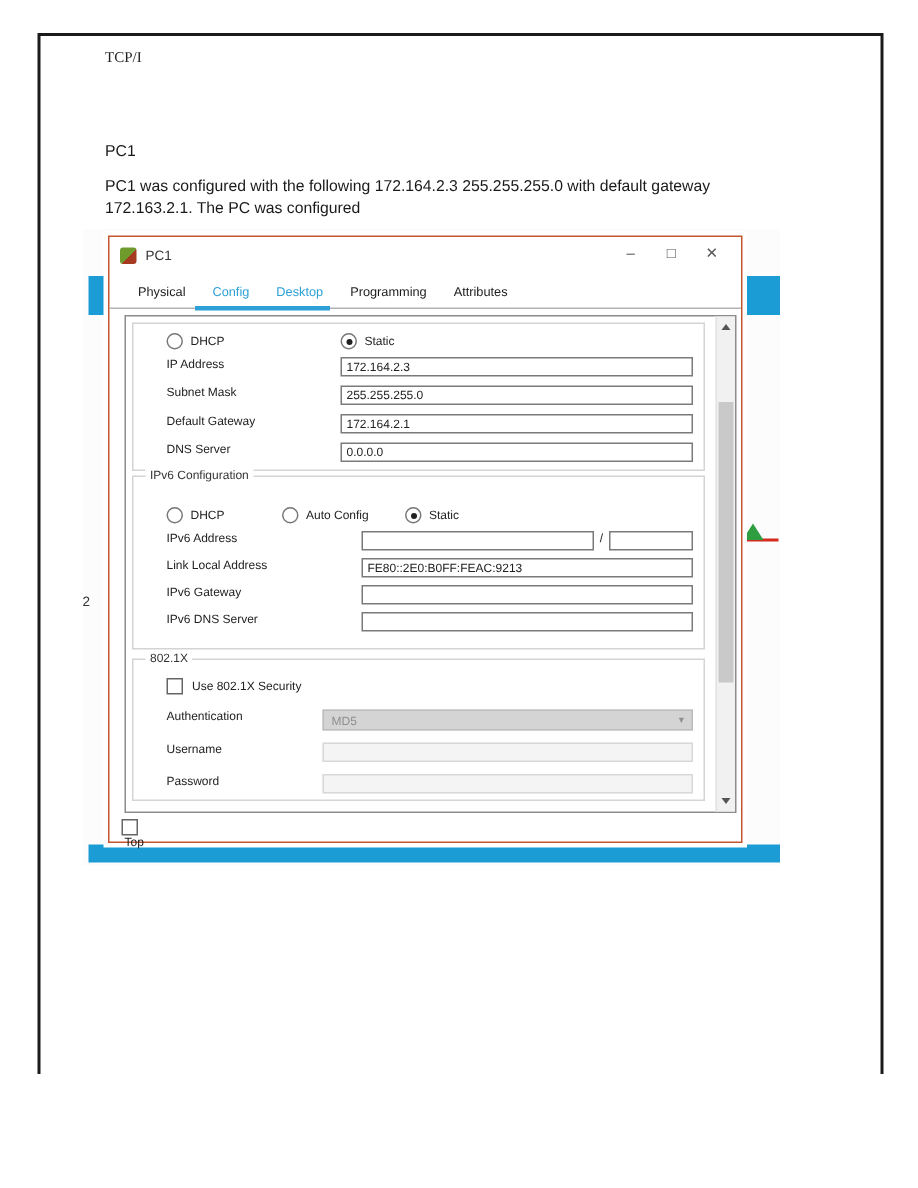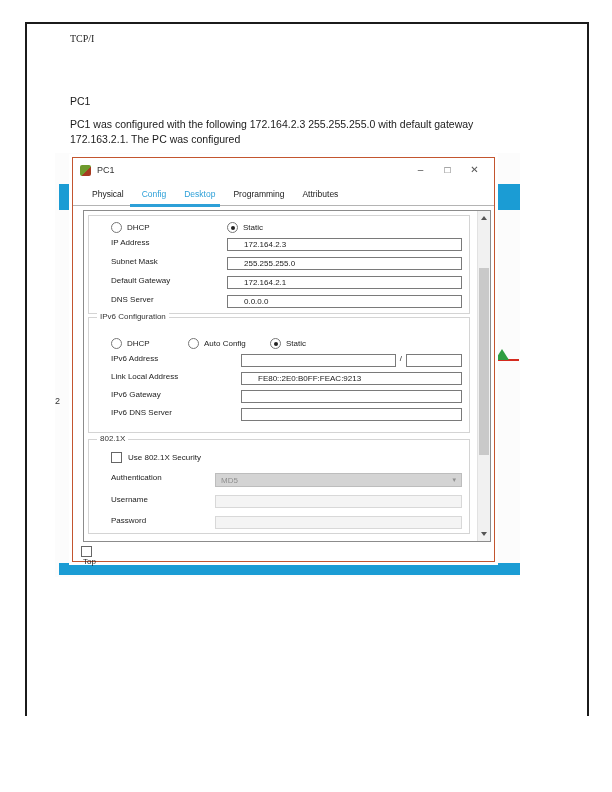--- a/index.html
+++ b/index.html
@@ -46,21 +46,21 @@
   .groupbox{position:absolute;left:4px;width:382px;border:1px solid #d4d4d4;box-sizing:border-box;}
   .gb-ip{top:4px;height:99px;}
   .gb-v6{top:106px;height:116px;}
   .gb-1x{top:228px;height:95px;}
   .gb-label{position:absolute;top:-6px;left:8px;background:#fff;padding:0 3px;font-size:8px;color:#333;}
 
   .row{position:absolute;left:6px;right:7px;display:flex;align-items:flex-start;margin-left:16px;}
   .lbl{font-size:8px;color:#222;}
   .lbl-ip{width:116px;} .lbl-v6{width:130px;} .lbl-1x{width:104px;}
   .field{height:13px;border:1px solid #7a7a7a;background:#fff;font-size:8px;color:#222;
-         display:flex;align-items:center;padding-left:16px;box-sizing:border-box;flex:1;}
+         display:flex;align-items:center;padding-left:3px;box-sizing:border-box;flex:1;}
   .field-short{flex:0 0 56px;}
   .slash{font-size:8px;color:#222;padding:0 4px;}
   .field-dis{flex:1;height:13px;background:#f4f4f4;border:1px solid #d8d8d8;box-sizing:border-box;}
   .dropdown{flex:1;height:14px;background:#d4d4d4;border:1px solid #bdbdbd;box-sizing:border-box;
             display:flex;align-items:center;padding:0 5px;font-size:8px;color:#8f8f8f;}
   .dd-arrow{margin-left:auto;font-size:7px;color:#909090;}
   .radio{width:9px;height:9px;border:1px solid #777;border-radius:50%;background:#fff;
          margin-right:5px;position:relative;box-sizing:content-box;flex:none;}
   .radio.sel::after{content:"";position:absolute;left:2.5px;top:2.5px;width:4px;height:4px;background:#222;border-radius:50%;}
   .checkbox{width:9px;height:9px;border:1px solid #666;background:#fff;margin-right:6px;flex:none;}

